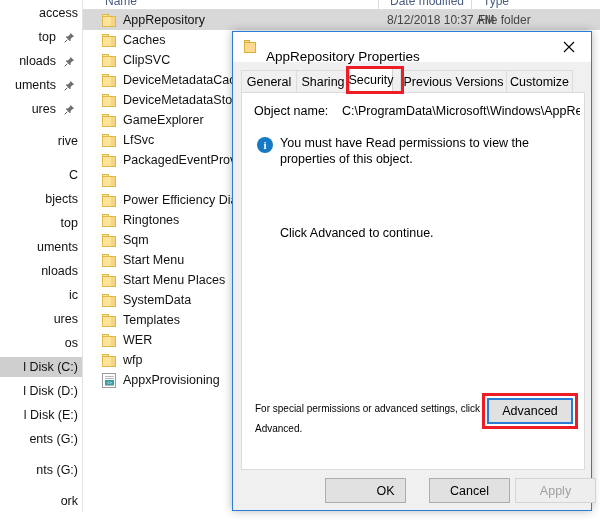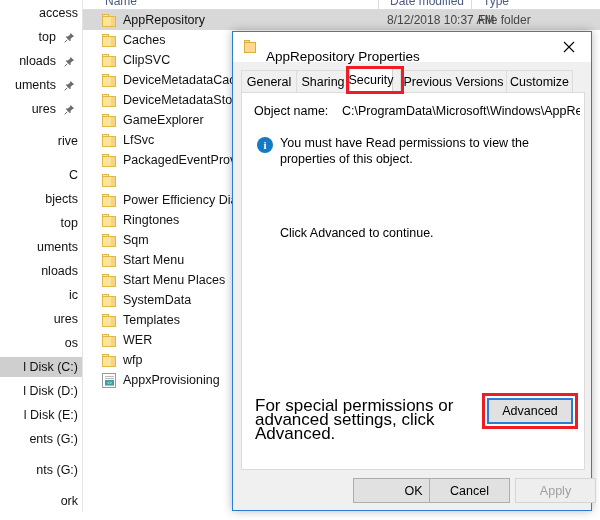--- a/index.html
+++ b/index.html
@@ -334,23 +334,23 @@
     width: 294px;
     font-size: 12.5px;
     color: #000000;
     margin-top: 48px;
   }
 
   .adv-text {
     position: absolute;
     left: 13px; top: 306px;
     width: 230px;
-    font-size: 17px;
-    color: #000000;
-    line-height: 14px;
+    font-size: 10px;
+    color: #000000;
+    line-height: 20px;
   }
 
   
   .adv-highlight {
     position: absolute;
     left: 240px; top: 300px;
     width: 96px; height: 36px;
     border: 3px solid #ee1c25;
     box-sizing: border-box;
   }
@@ -393,21 +393,21 @@
     color: #000000;
     display: flex;
     align-items: center;
     justify-content: center;
   }
   .footer-btn.disabled {
     background: #eeeeee;
     border-color: #d4d4d4;
     color: #a0a0a0;
   }
-  #btn-ok     { left: 120px; padding-left: 40px; }
+  #btn-ok     { left: 92px; padding-left: 40px; }
   #btn-cancel { left: 196px; }
   #btn-apply  { left: 282px; }
 
   
   .bottom-strip {
     position: absolute;
     left: 0; bottom: 0;
     width: 600px; height: 8px;
     background: #ffffff;
   }

